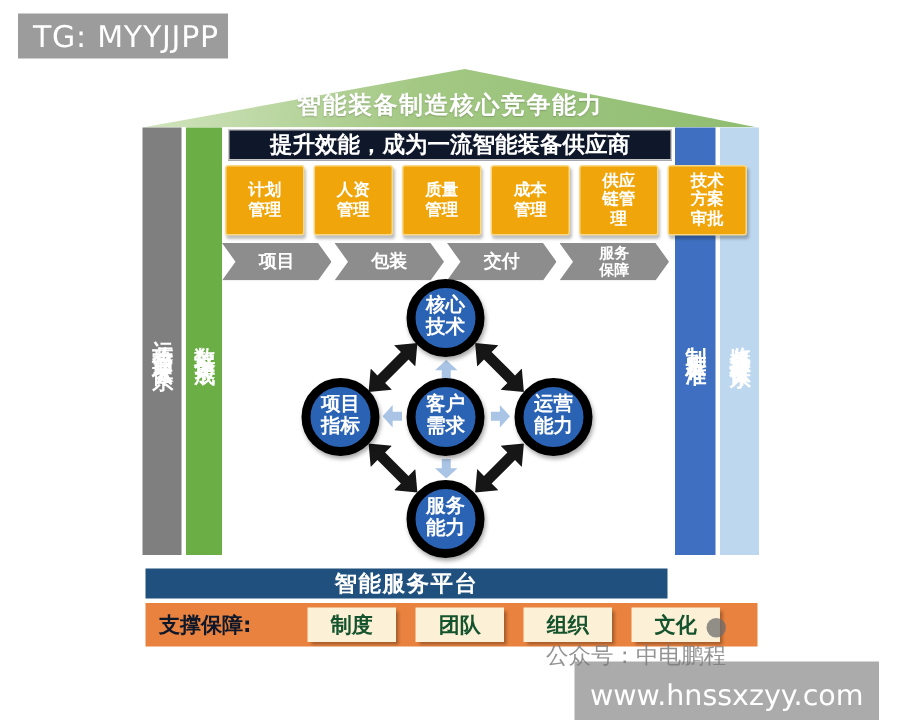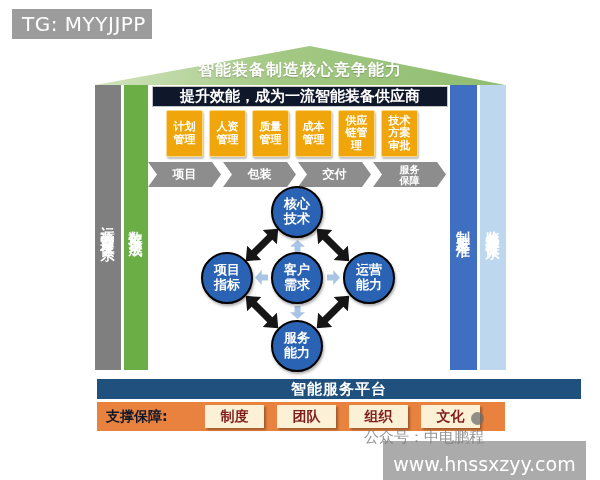--- a/index.html
+++ b/index.html
@@ -49,22 +49,22 @@
     font-size:14px;letter-spacing:4px;line-height:1;
   }
   .vbar-outer-left{left:95px;width:26px;background:#7f7f7f;}
   .vbar-inner-left{left:124px;width:24px;background:#6bae45;}
   .vbar-inner-right{left:450px;width:27px;background:#3e6fc0;}
   .vbar-outer-right{left:480px;width:26px;background:#bdd7ee;}
   .vbar-outer-right .vtext{letter-spacing:2px;}
 
   
   .func-row{
-    position:absolute;left:150px;top:110px;width:252px;height:47px;
-    display:flex;gap:6px;margin-left:16px;
+    position:absolute;left:150px;top:110px;width:348px;height:47px;
+    display:flex;gap:6px;
   }
   .func-box{
     flex:1;background:#f0a60a;border:1px solid #f8d98a;border-radius:2px;
     box-shadow:1px 2px 2px rgba(0,0,0,.25);
     display:flex;align-items:center;justify-content:center;
   }
   .func-box span{
     width:23px;color:#ffffff;font-weight:bold;font-size:11px;line-height:1.15;
     text-align:center;word-break:break-all;
   }
@@ -81,21 +81,21 @@
     color:#ffffff;font-weight:bold;font-size:12px;white-space:nowrap;
   }
   .chevron.wrap span{
     width:2.3em;font-size:10px;line-height:1.1;text-align:center;
     word-break:break-all;white-space:normal;
   }
 
   
   .circle{
     position:absolute;width:52px;height:52px;border-radius:50%;box-sizing:border-box;
-    background:#2b63b4;border:2px solid #000000;
+    background:#2b63b4;border:6px solid #000000;
     box-shadow:1px 2px 3px rgba(0,0,0,.35);
     display:flex;align-items:center;justify-content:center;
   }
   .circle span{
     width:27px;color:#ffffff;font-weight:bold;font-size:13px;line-height:1.15;
     text-align:center;word-break:break-all;
   }
   .circle-top{left:271px;top:186px;}
   .circle-left{left:201px;top:252px;}
   .circle-center{left:271px;top:252px;}
@@ -117,36 +117,36 @@
     position:absolute;width:46px;height:20px;background:#161616;
     clip-path:polygon(0 50%,26% 0,26% 32%,74% 32%,74% 0,100% 50%,74% 100%,74% 68%,26% 68%,26% 100%);
   }
   .da-tl{left:239px;top:235px;transform:rotate(-45deg);}
   .da-tr{left:310px;top:235px;transform:rotate(45deg);}
   .da-bl{left:239px;top:302px;transform:rotate(45deg);}
   .da-br{left:310px;top:302px;transform:rotate(-45deg);}
 
   
   .platform{
-    position:absolute;left:97px;top:379px;width:484px;height:20px;
+    position:absolute;left:97px;top:379px;width:348px;height:20px;
     background:#20507d;color:#ffffff;font-weight:bold;font-size:15px;
     display:flex;align-items:center;justify-content:center;letter-spacing:1px;
   }
 
   
   .support{
     position:absolute;left:97px;top:402px;width:408px;height:29px;
     background:#e8823e;display:flex;align-items:center;
   }
   .support-label{color:#0f172a;font-weight:bold;font-size:14px;margin-left:9px;white-space:nowrap;}
   .support-items{position:absolute;left:108px;top:3px;display:flex;gap:13px;}
   .support-box{
     width:59px;height:23px;background:#fcf0d6;
     box-shadow:2px 2px 2px rgba(0,0,0,.3);
-    color:#7f1d1d;font-weight:bold;font-size:14px;
+    color:#14532d;font-weight:bold;font-size:14px;
     display:flex;align-items:center;justify-content:center;
   }
 
   
   .wm-public{
     position:absolute;left:364px;top:412px;z-index:5;
     display:flex;align-items:flex-end;gap:3px;
     color:rgba(120,120,120,.8);font-size:15px;white-space:nowrap;flex-direction:column;
   }
   .wm-logo{

